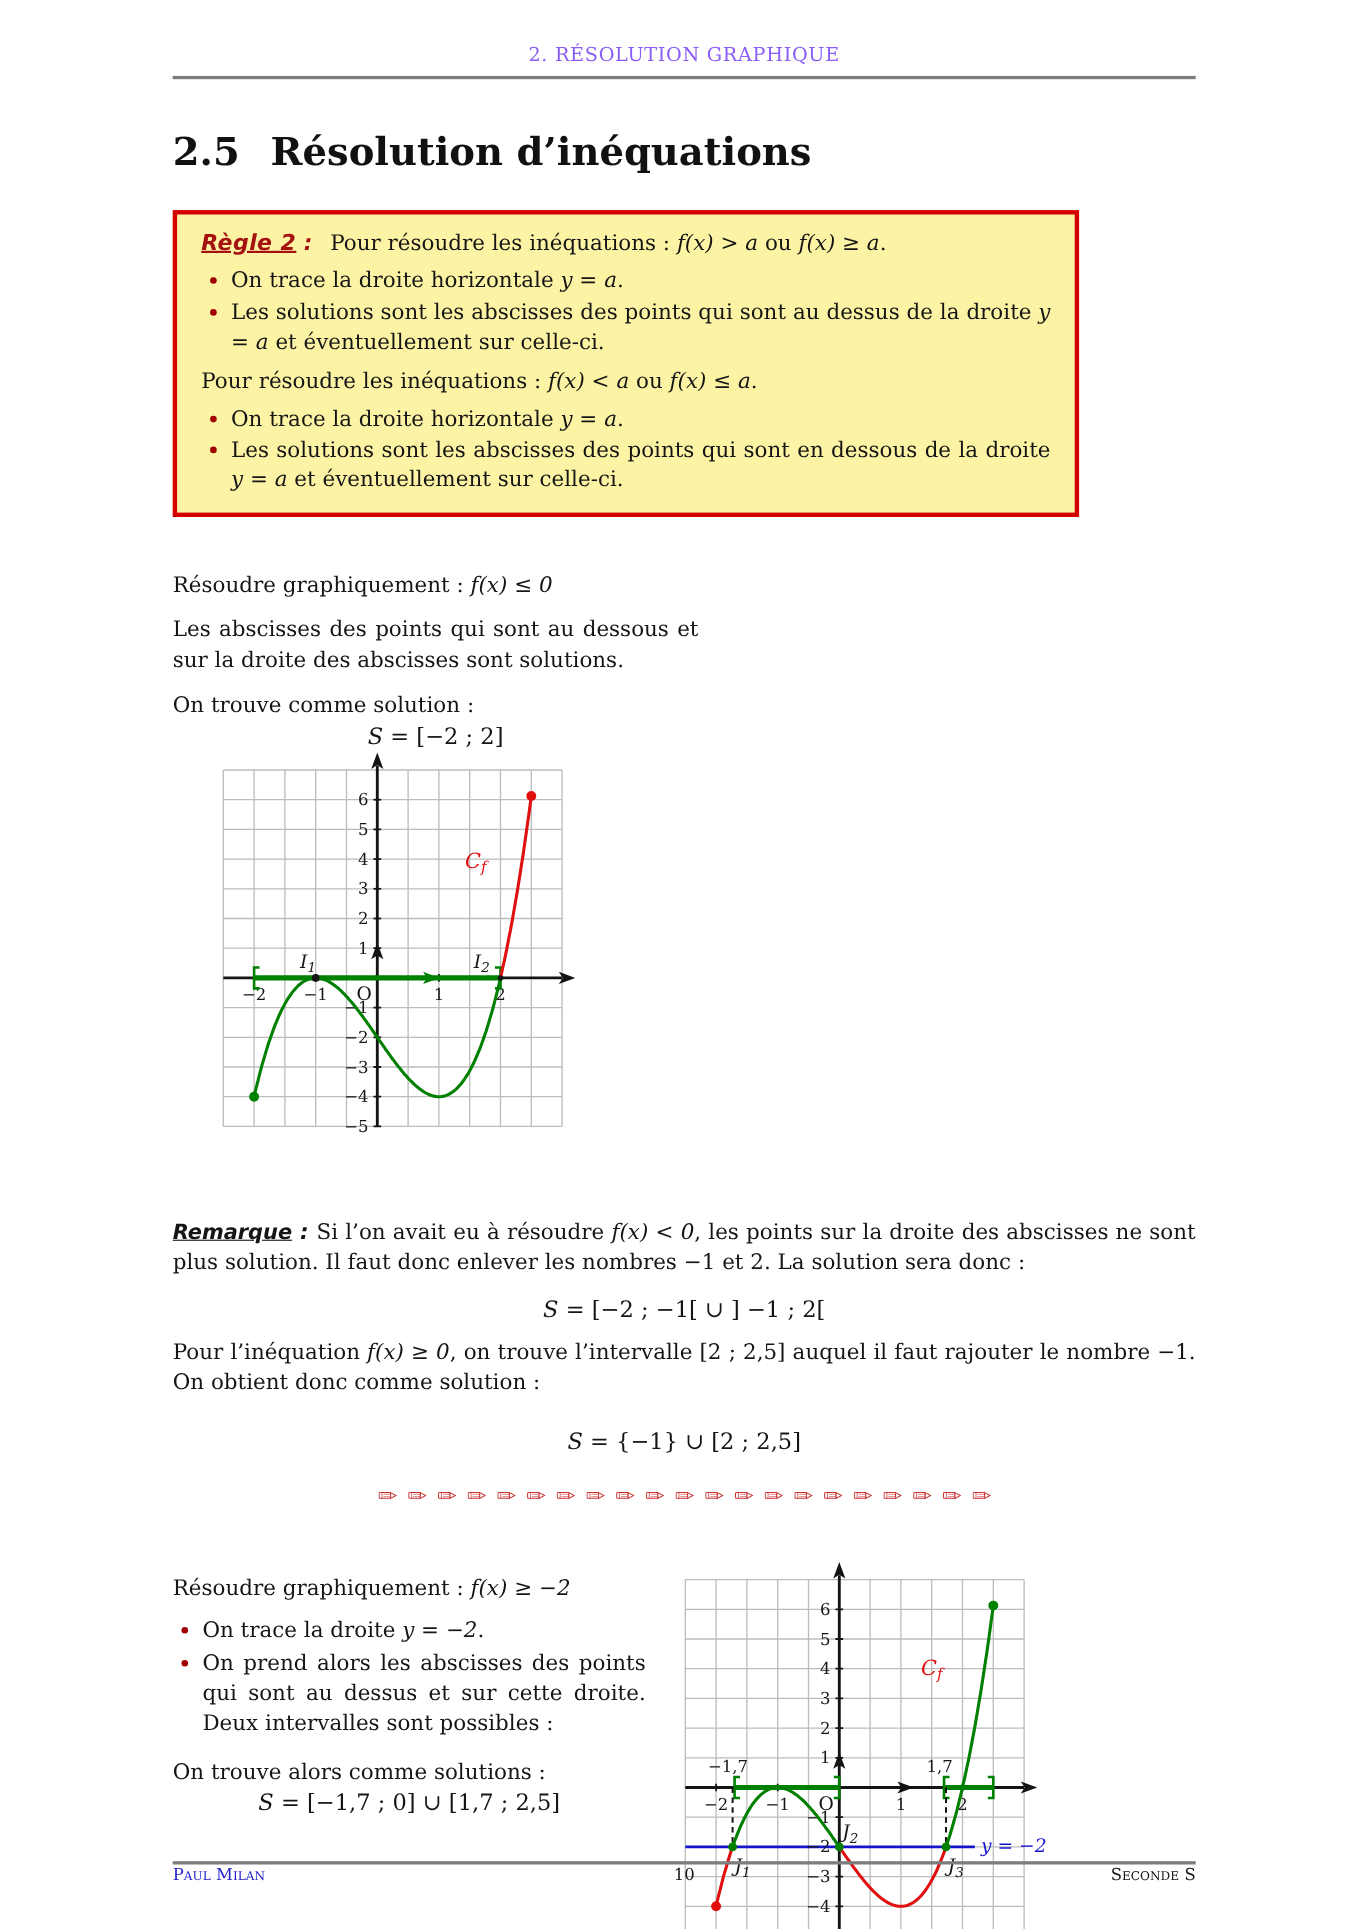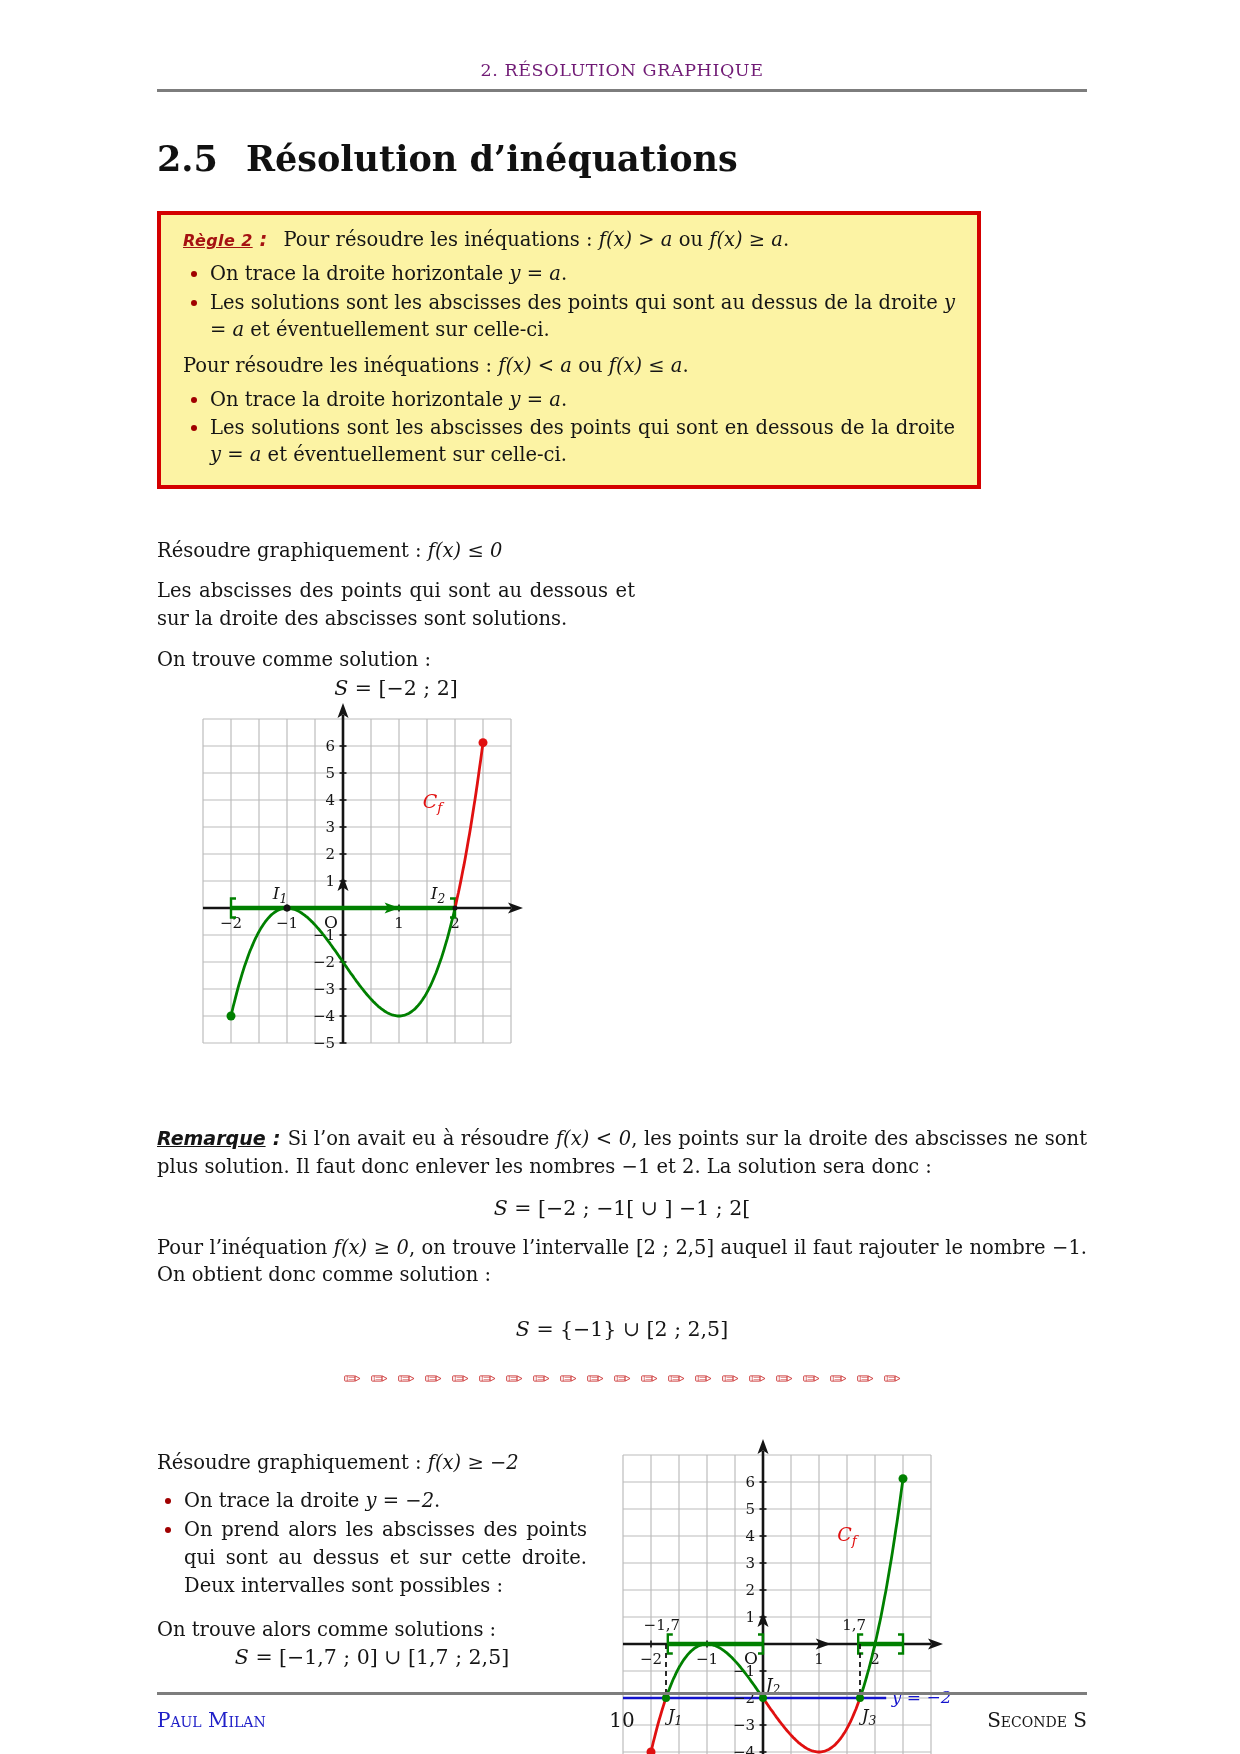--- a/index.html
+++ b/index.html
@@ -1,26 +1,26 @@
 <!DOCTYPE html>
 <html lang="fr"><head>
 <meta charset="utf-8">
 <style>
   html,body{margin:0;padding:0;}
   body{width:1240px;height:1754px;background:#ffffff;position:relative;overflow:hidden;
        font-family:"DejaVu Serif", serif;color:#151515;}
   .content{position:absolute;left:157px;top:0;width:930px;}
-  .doc-header{margin-top:60px;text-align:center;font-size:17.5px;letter-spacing:.6px;color:#701a75;}
+  .doc-header{margin-top:40px;text-align:center;font-size:17.5px;letter-spacing:.6px;color:#8b5cf6;}
   .header-rule{border:none;border-top:3px solid #7d7d7d;margin:9px 0 0 0;}
   .section-title{margin-top:46px;font-size:35px;font-weight:bold;color:#111;}
   .section-title .num{margin-right:28px;}
   .rule-box{margin-top:32px;width:772px;background:#fcf3a4;border:4px solid #d40000;
             padding:12px 22px 14px 22px;font-size:19.5px;line-height:1.38;}
   .hand{font-family:"DejaVu Sans", sans-serif;font-weight:bold;font-style:italic;}
-  .regle-label{color:#a51111;font-size:16px;text-decoration:underline;letter-spacing:.4px;}
+  .regle-label{color:#a51111;font-size:20px;text-decoration:underline;letter-spacing:.4px;}
   .rule-intro{margin-left:10px;}
   ul.red-bullets{list-style:disc;margin:7px 0 2px 0;padding-left:27px;}
   ul.red-bullets li{margin:2px 0;text-align:justify;}
   ul.red-bullets li::marker{color:#a00000;}
   .box-par{margin-top:9px;}
   .two-col{display:flex;align-items:flex-start;}
   .sectionA{margin-top:40px;flex-direction:column;}
   .colA{width:478px;font-size:19.5px;line-height:1.42;padding-top:8px;}
   .colA .para{margin-top:12px;text-align:justify;}
   .lead{margin-top:14px;}
@@ -32,21 +32,21 @@
   .remark{margin-top:70px;font-size:19.5px;line-height:1.42;text-align:justify;}
   .remark-label{font-size:19px;text-decoration:underline;}
   .after-remark{margin-top:10px;font-size:19.5px;line-height:1.42;text-align:justify;}
   .divider{margin-top:30px;display:flex;justify-content:center;gap:10px;}
   .divider span{line-height:0;}
   .sectionB{margin-top:56px;}
   .colB{width:430px;font-size:19.5px;line-height:1.42;padding-top:10px;}
   .colB ul.red-bullets{margin-top:10px;}
   .footer{position:absolute;left:157px;width:930px;top:1692px;}
   .footer-rule{border:none;border-top:3px solid #7d7d7d;margin:0;}
-  .footer-row{display:flex;margin-top:13px;font-size:20px;}
+  .footer-row{display:flex;font-size:15px;}
   .footer-author{flex:1;color:#2020c8;font-variant:small-caps;}
   .footer-page{flex:1;text-align:center;}
   .footer-level{flex:1;text-align:right;font-variant:small-caps;}
 </style>
 </head>
 <body>
 
 <div class="content">
 
   <div class="doc-header">

